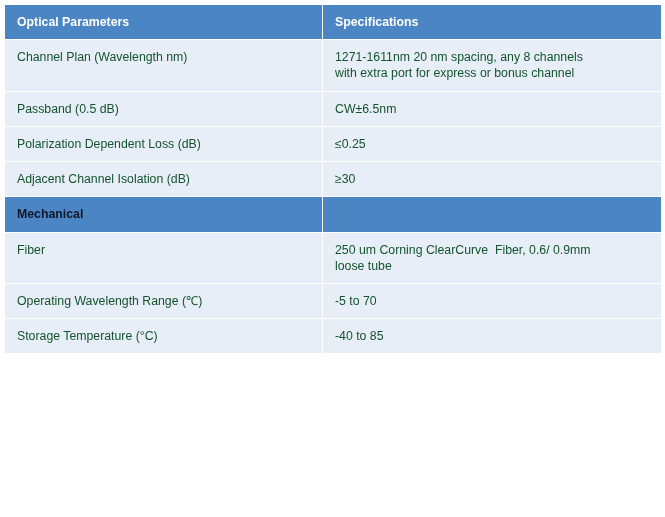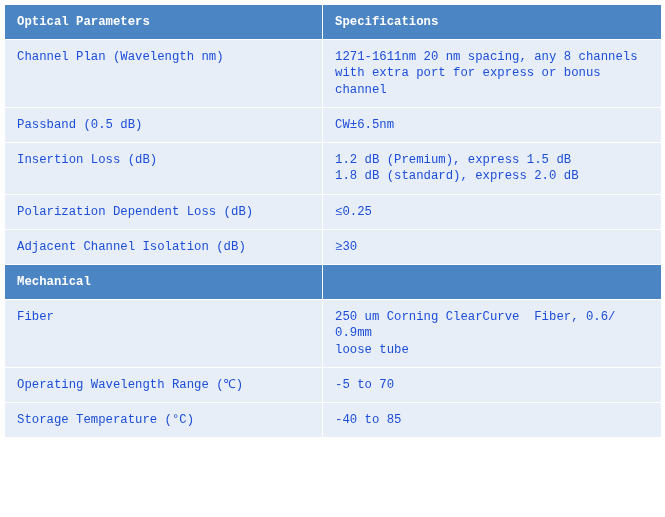--- a/index.html
+++ b/index.html
@@ -12,21 +12,20 @@
     height: 517px;
     font-family: "Liberation Sans", sans-serif;
     color: #1a1a1a;
     overflow: hidden;
   }
   #spec-table {
     width: 657px;
     margin: 4px 0 0 4px;
     border-collapse: collapse;
     table-layout: fixed;
-    font-family: Liberation Mono, monospace;
   }
   #spec-table col.c1 { width: 318px; }
   #spec-table col.c2 { width: 339px; }
 
   #spec-table td {
     vertical-align: top;
     padding: 9px 10px 9px 12px;
     font-size: 12.3px;
     line-height: 1.32;
     border: 1px solid #ffffff;
@@ -35,29 +34,29 @@
   tr.header-row td {
     background: #4b85c4;
     color: #ffffff;
     font-weight: bold;
     font-size: 13.2px;
     padding-top: 10px;
     padding-bottom: 10px;
   }
   tr.section-row td {
     background: #4b85c4;
-    color: #ffffff;
+    color: #0f172a;
     font-weight: bold;
     font-size: 13.2px;
     padding-top: 9px;
     padding-bottom: 9px;
   }
   tr.data-row td {
     background: #e7eef7;
-    color: #1d4ed8;
+    color: #14532d;
   }
   tr.data-row td.param {
     background: #e7eef7;
   }
   tr.data-row td.value {
     background: #e7eef7;
   }
   .cell-line {
     display: block;
     white-space: pre-wrap;
@@ -80,27 +79,20 @@
         <td class="param">Channel Plan (Wavelength nm)</td>
         <td class="value">
           <span class="cell-line">1271-1611nm 20 nm spacing, any 8 channels</span>
           <span class="cell-line">with extra port for express or bonus channel</span>
         </td>
       </tr>
       <tr class="data-row">
         <td class="param">Passband (0.5 dB)</td>
         <td class="value">
           <span class="cell-line">CW±6.5nm</span>
-        </td>
-      </tr>
-      <tr class="data-row">
-        <td class="param">Insertion Loss (dB)</td>
-        <td class="value">
-          <span class="cell-line">1.2 dB (Premium), express 1.5 dB</span>
-          <span class="cell-line">1.8 dB (standard), express 2.0 dB</span>
         </td>
       </tr>
       <tr class="data-row">
         <td class="param">Polarization Dependent Loss (dB)</td>
         <td class="value">
           <span class="cell-line">≤0.25</span>
         </td>
       </tr>
       <tr class="data-row">
         <td class="param">Adjacent Channel Isolation (dB)</td>

